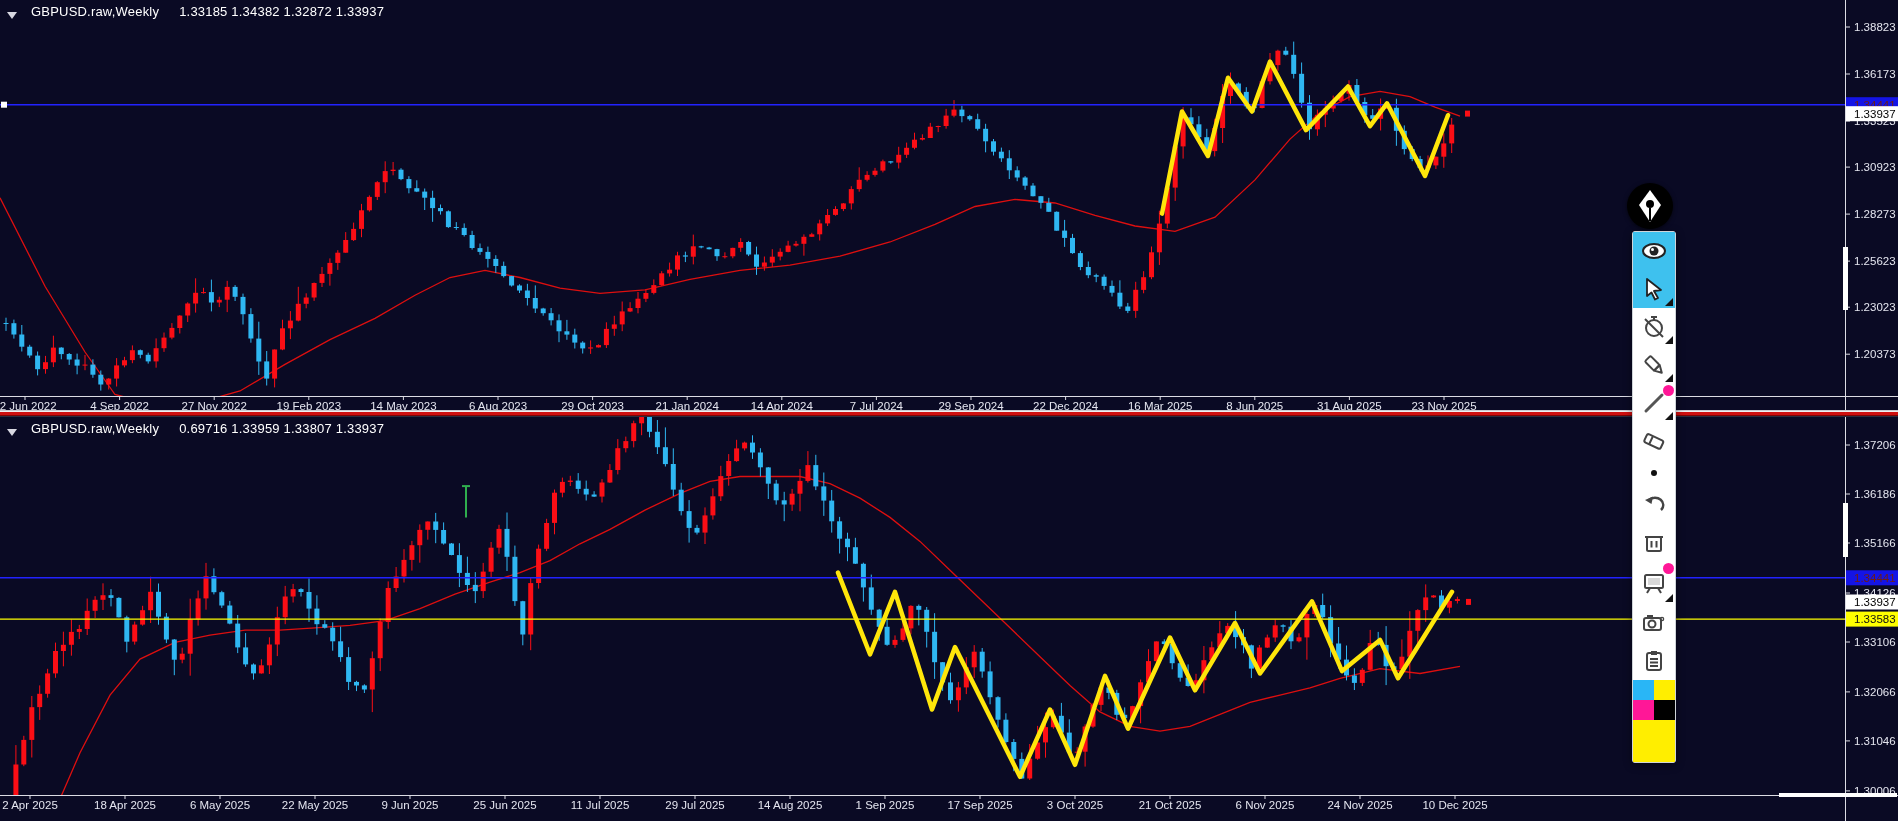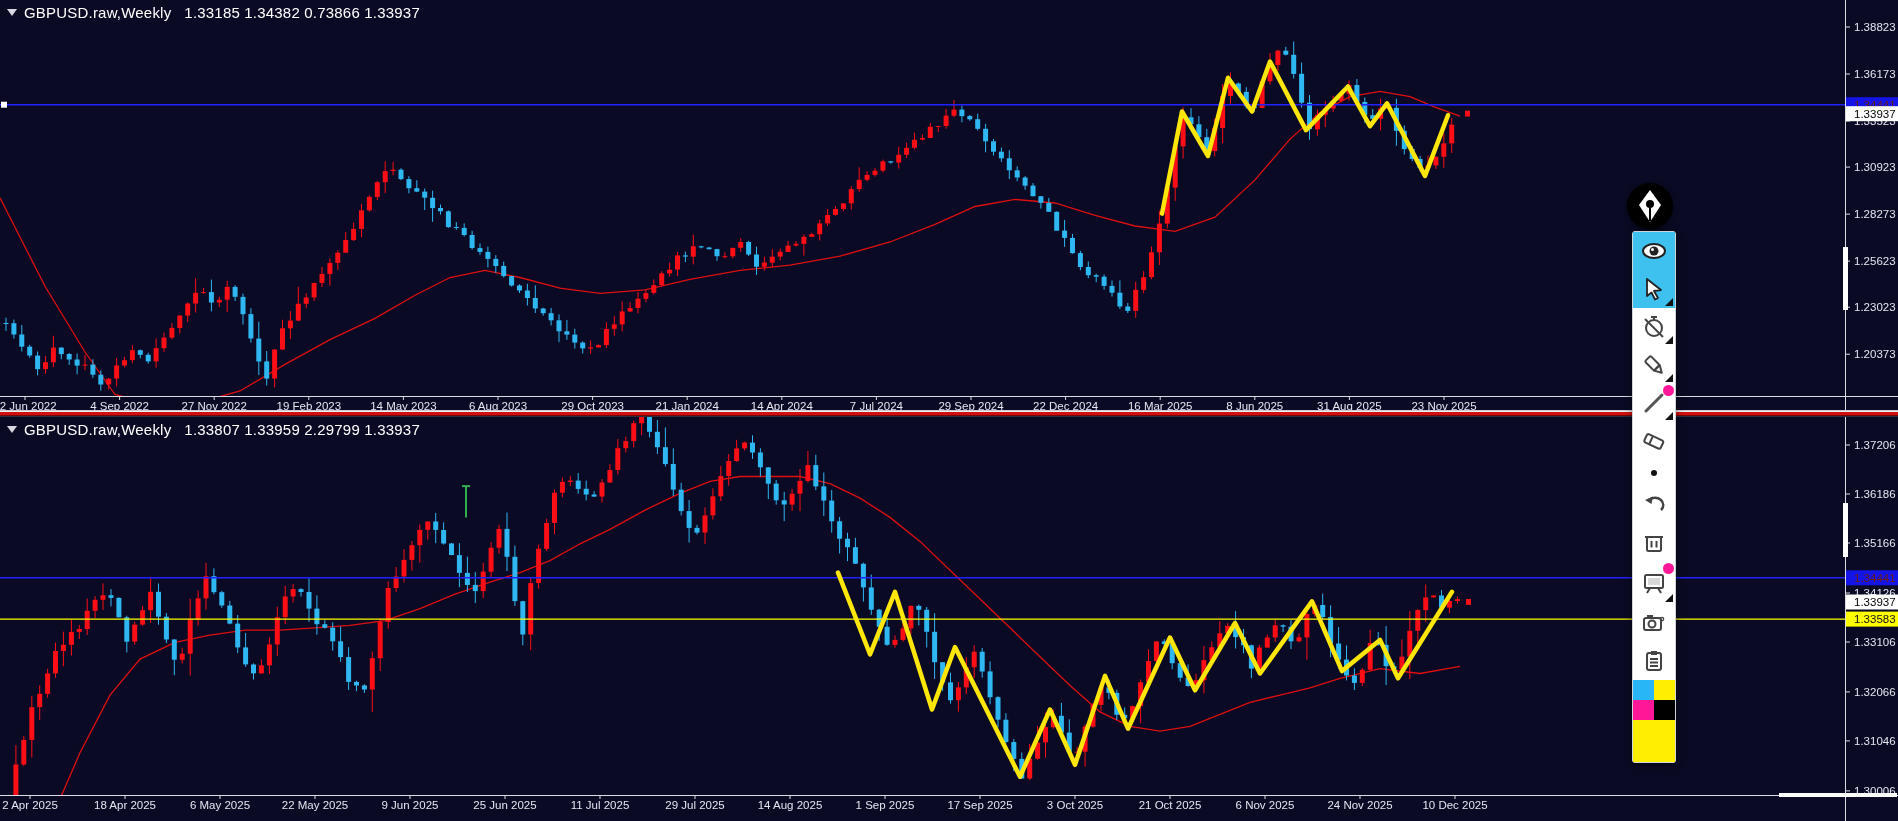--- a/index.html
+++ b/index.html
@@ -1,21 +1,21 @@
 <!DOCTYPE html>
 <html><head>
 <meta charset="utf-8">
 <style>
   html,body{margin:0;padding:0;background:#000;}
   #app{position:relative;width:1898px;height:821px;overflow:hidden;
        background:#0a0a24;font-family:"Liberation Sans",sans-serif;}
   .chart{position:absolute;left:0;width:1898px;}
   .chart svg{display:block;}
-  .chart-title{position:absolute;left:7px;top:4px;color:#ffffff;font-size:15px;
-       letter-spacing:.2px;white-space:pre;display:flex;align-items:center;gap:7px;}
+  .chart-title{position:absolute;left:7px;top:4px;color:#ffffff;font-size:13px;
+       letter-spacing:.2px;white-space:pre;display:flex;align-items:flex-end;gap:14px;}
   .tri{display:inline-block;width:0;height:0;border-left:5px solid transparent;
        border-right:5px solid transparent;border-top:7px solid #d8d8e2;}
   .quote{margin-left:6px;}
   .divider{position:absolute;left:0;width:1898px;height:7px;}
   .divider .d1{height:1px;background:#c9c9cf;}
   .divider .d2{height:1px;background:#efefef;}
   .divider .d3{height:3px;background:#cf1010;}
   .divider .d4{height:1px;background:#7d0404;}
   .divider .d5{height:1px;background:#2c2c3e;}
   
@@ -475,21 +475,21 @@
         <line x1="1254.8" y1="396" x2="1254.8" y2="400" stroke="#dcdce4" stroke-width="1"></line>
         <text x="1254.8" y="410" font-size="11.5" fill="#e4e5ef" text-anchor="middle" font-family="Liberation Sans,sans-serif">8 Jun 2025</text>
         <line x1="1349.4" y1="396" x2="1349.4" y2="400" stroke="#dcdce4" stroke-width="1"></line>
         <text x="1349.4" y="410" font-size="11.5" fill="#e4e5ef" text-anchor="middle" font-family="Liberation Sans,sans-serif">31 Aug 2025</text>
         <line x1="1444.0" y1="396" x2="1444.0" y2="400" stroke="#dcdce4" stroke-width="1"></line>
         <text x="1444.0" y="410" font-size="11.5" fill="#e4e5ef" text-anchor="middle" font-family="Liberation Sans,sans-serif">23 Nov 2025</text>
       </svg>
     <div class="chart-title">
       <span class="tri"></span>
       <span>GBPUSD.raw,Weekly</span>
-      <span class="quote">1.33185 1.34382 0.73866 1.33937</span>
+      <span class="quote">1.33185 1.34382 1.32872 1.33937</span>
     </div>
   </div>
 
   <div class="divider" style="top:410px;">
     <div class="d1"></div>
       <div class="d2"></div>
       <div class="d3"></div>
       <div class="d4"></div>
       <div class="d5"></div>
   </div>
@@ -934,21 +934,21 @@
         <text x="1265.0" y="392" font-size="11.5" fill="#e4e5ef" text-anchor="middle" font-family="Liberation Sans,sans-serif">6 Nov 2025</text>
         <line x1="1360.0" y1="378" x2="1360.0" y2="382" stroke="#dcdce4" stroke-width="1"></line>
         <text x="1360.0" y="392" font-size="11.5" fill="#e4e5ef" text-anchor="middle" font-family="Liberation Sans,sans-serif">24 Nov 2025</text>
         <line x1="1455.0" y1="378" x2="1455.0" y2="382" stroke="#dcdce4" stroke-width="1"></line>
         <text x="1455.0" y="392" font-size="11.5" fill="#e4e5ef" text-anchor="middle" font-family="Liberation Sans,sans-serif">10 Dec 2025</text>
         <rect x="1779" y="376" width="118" height="4" fill="#ffffff"></rect>
       </svg>
     <div class="chart-title">
       <span class="tri"></span>
       <span>GBPUSD.raw,Weekly</span>
-      <span class="quote">1.33807 1.33959 2.29799 1.33937</span>
+      <span class="quote">0.69716 1.33959 1.33807 1.33937</span>
     </div>
   </div>
 
   <div id="pen-launcher" style="left:1627px;top:183px;">
     <svg width="30" height="34" viewBox="0 0 30 34">
       <path d="M15 1 L26 16 L15 33 L4 16 Z" fill="#ffffff"></path>
       <circle cx="15" cy="15" r="4" fill="#000000"></circle>
       <rect x="14" y="19" width="2" height="13" fill="#000000"></rect>
     </svg>
   </div>

